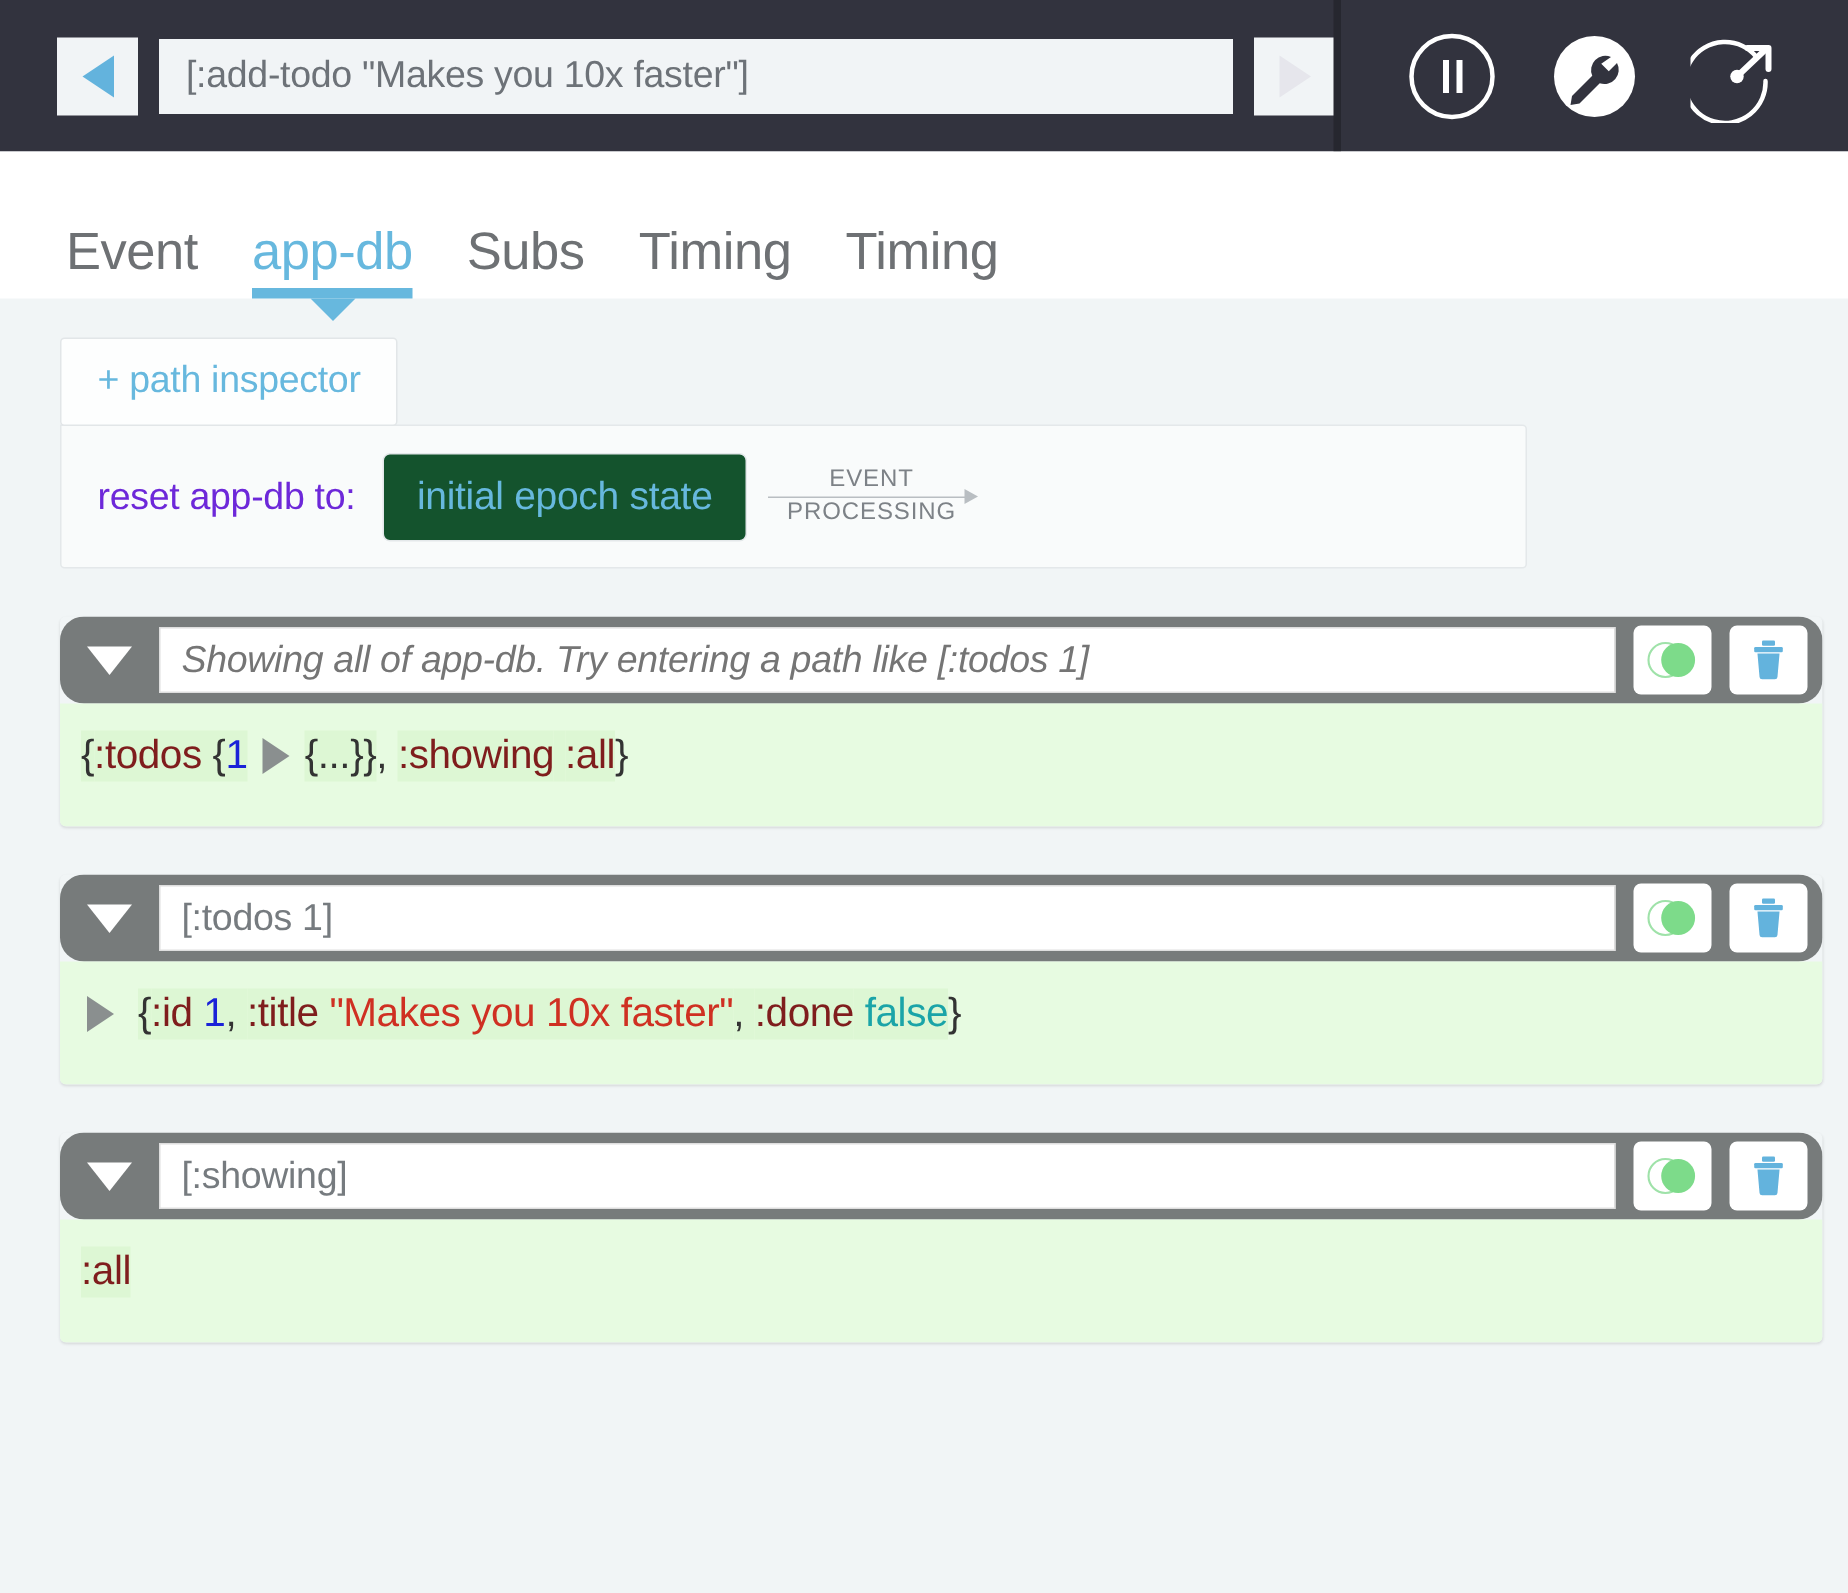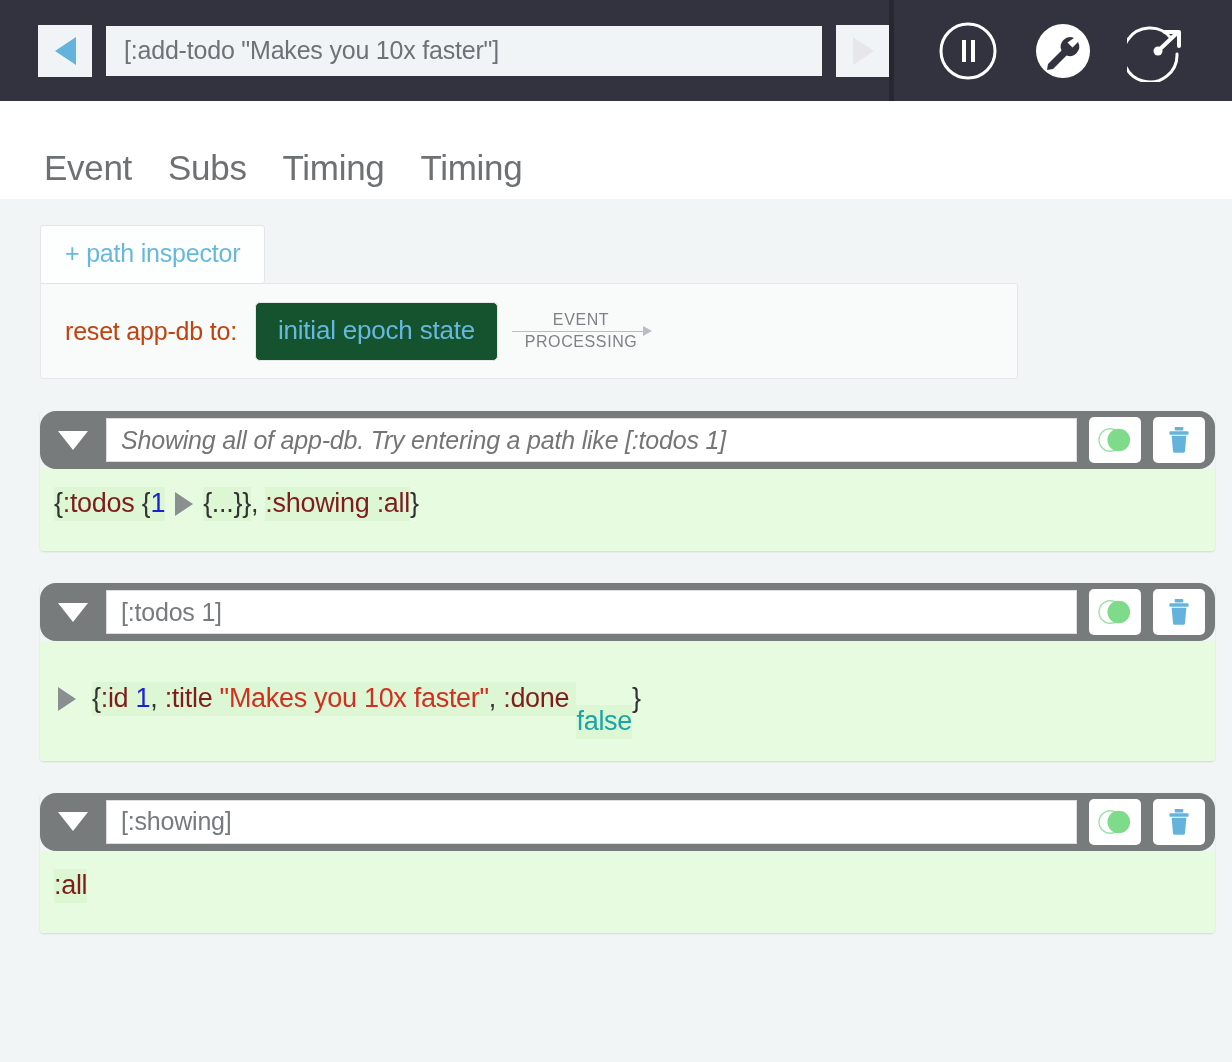--- a/index.html
+++ b/index.html
@@ -140,21 +140,21 @@
     border: 1px solid #e4e8ea;
     border-radius: 0 3px 3px 3px;
     height: 96px;
     width: 978px;
     display: flex;
     align-items: center;
     padding-left: 24px;
   }
   .reset-label {
     font-size: 25px;
-    color: #c2410c;
+    color: #6d28d9;
     letter-spacing: -0.2px;
     margin-right: 18px;
   }
   .epoch-btn {
     background: #14532d;
     border: 1px solid #e4e8ea;
     border-radius: 5px;
     color: #67b8de;
     font-size: 26px;
     padding: 12px 22px 14px 22px;
@@ -252,21 +252,21 @@
     letter-spacing: -0.3px;
     line-height: 1.25;
     white-space: pre;
     display: flex;
     align-items: center;
   }
   .code .hl { background: #ddf7d4; }
   .kw   { color: #7f1d1d; }
   .num  { color: #1a22d8; }
   .str  { color: #cf3022; }
-  .bool { color: #1aa4a8; margin-top: 46px; }
+  .bool { color: #1aa4a8; }
   .expand-tri {
     display: inline-block;
     width: 0; height: 0;
     border-top: 12px solid transparent;
     border-bottom: 12px solid transparent;
     border-left: 18px solid #8a8f8f;
     margin: 0 10px;
     cursor: pointer;
     vertical-align: middle;
   }
@@ -311,20 +311,25 @@
       <circle cx="31" cy="31" r="4.5" fill="#ffffff"></circle>
     </svg>
 
   </div>
 </div>
 
 <div class="tabbar">
   <div class="tab">
     <span>Event</span>
   </div>
+  <div class="tab active">
+    <span>app-db</span>
+    <span class="tab-underline"></span>
+    <span class="tab-pointer"></span>
+  </div>
   <div class="tab">
     <span>Subs</span>
   </div>
   <div class="tab">
     <span>Timing</span>
   </div>
   <div class="tab">
     <span>Timing</span>
   </div>
 </div>

